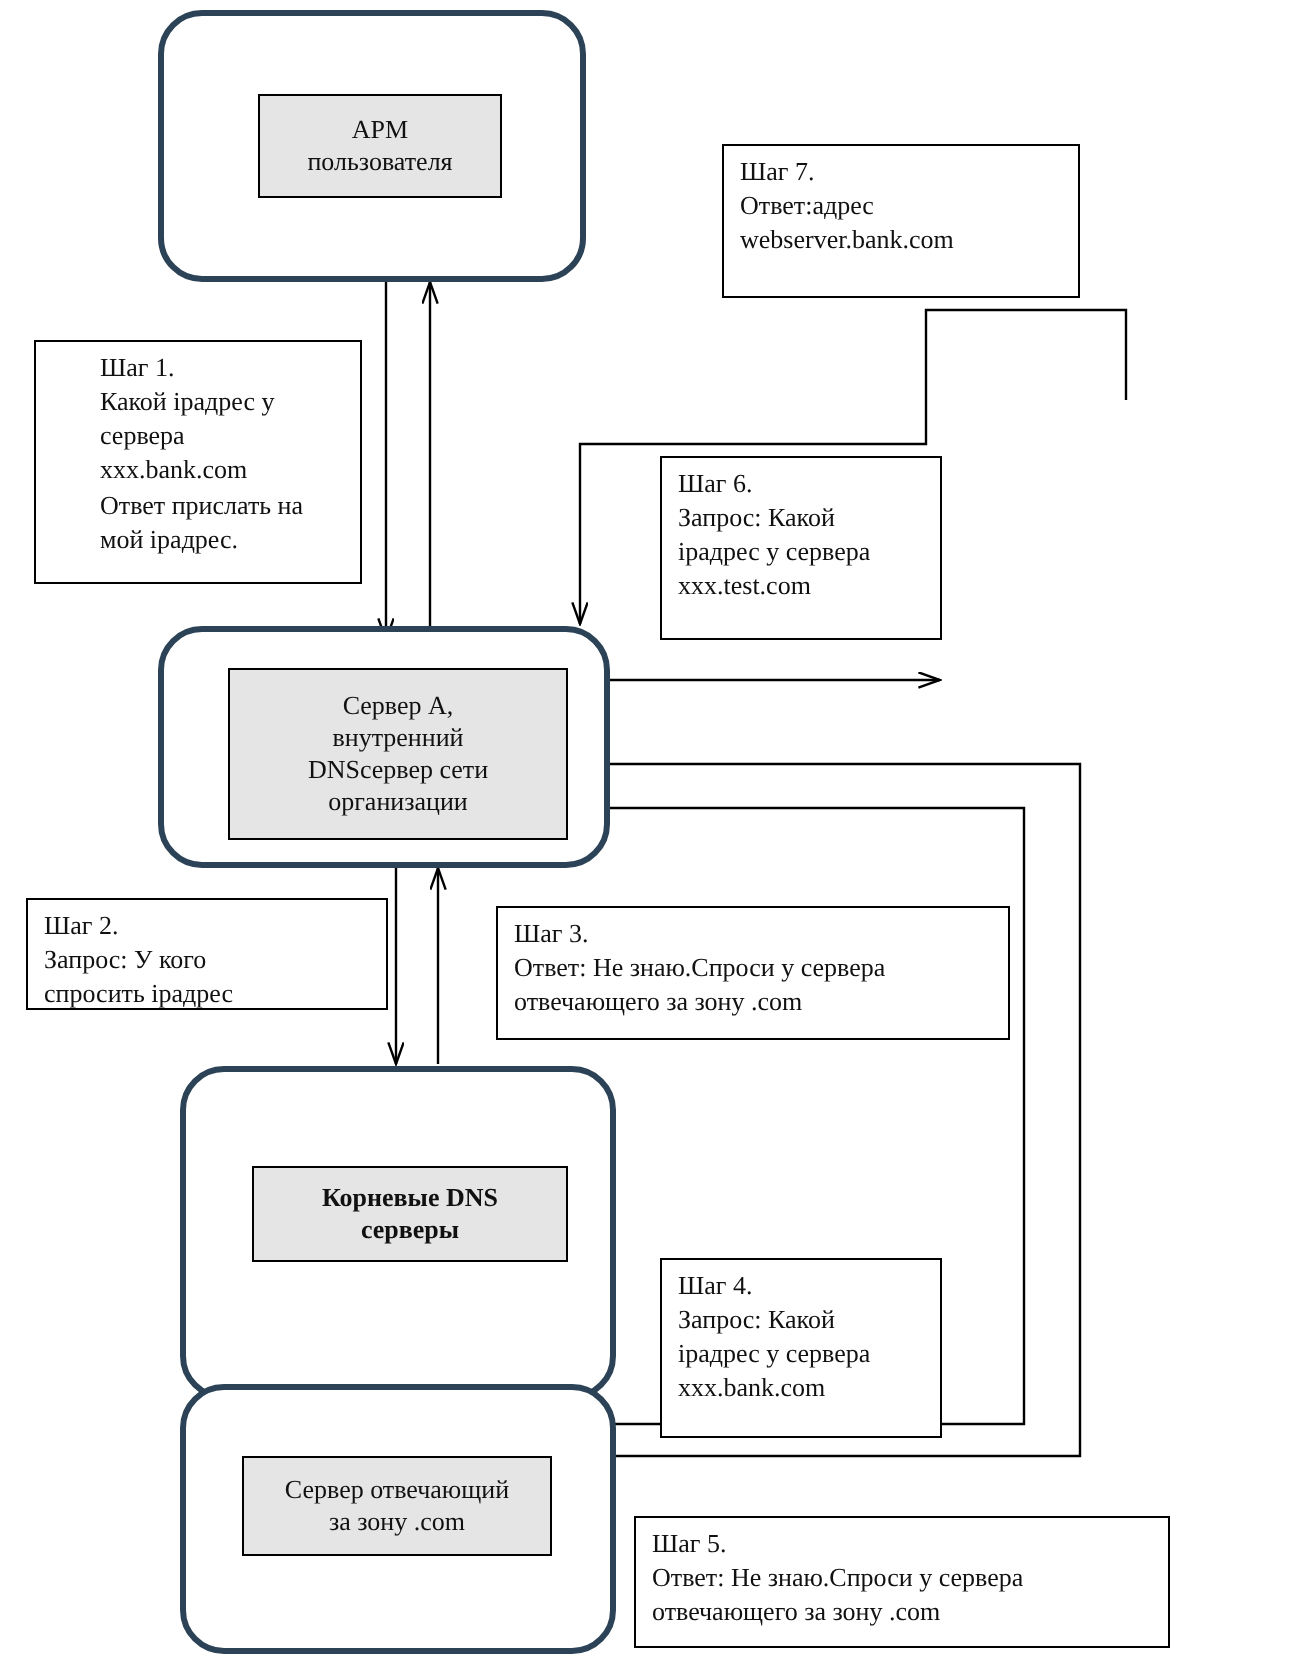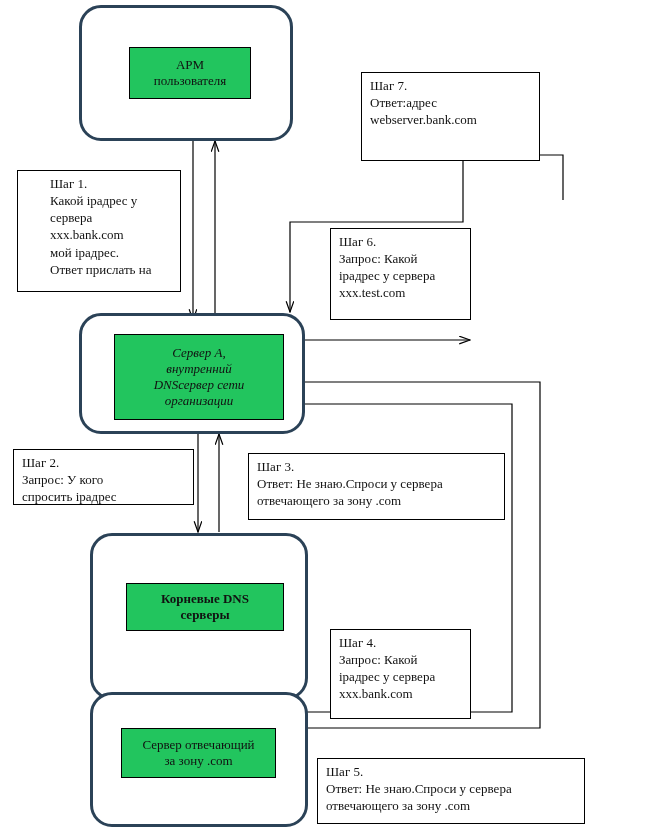--- a/index.html
+++ b/index.html
@@ -5,21 +5,21 @@
   html,body{margin:0;padding:0;background:#ffffff;}
   body{width:656px;height:832px;overflow:hidden;
        font-family:"Liberation Serif","DejaVu Serif",serif;}
   #stage{position:relative;width:656px;height:832px;background:#fff;}
   svg.layer{position:absolute;left:0;top:0;width:656px;height:832px;}
 
   
   .node{position:absolute;box-sizing:border-box;
         border:3px solid #2b4257;border-radius:22px;background:#fff;}
   .node .inner{position:absolute;box-sizing:border-box;
-        border:1px solid #000;background:#22c55e;
+        border:1px solid #000;background:#e5e5e5;
         display:flex;align-items:center;justify-content:center;text-align:center;
         font-size:13px;line-height:1.25;color:#111;}
 
   
   .note{position:absolute;box-sizing:border-box;border:1px solid #000;
         background:#fff;padding:4px 6px 3px 8px;
         font-size:13px;line-height:1.32;color:#111;overflow:hidden;}
   .note .ln{white-space:nowrap;}
 </style>
 </head>
@@ -57,21 +57,21 @@
 
   <div class="node" style="left:79px;top:5px;width:214px;height:136px;">
     <div class="inner" style="left:47px;top:39px;width:122px;height:52px;">
       <div>
         <div>АРМ</div>
         <div>пользователя</div>
       </div>
     </div>
   </div>
 
-  <div class="node" style="left:79px;top:313px;width:226px;height:121px;font-style:italic;">
+  <div class="node" style="left:79px;top:313px;width:226px;height:121px;">
     <div class="inner" style="left:32px;top:18px;width:170px;height:86px;">
       <div>
         <div>Сервер А,</div>
         <div>внутренний</div>
         <div>DNSсервер сети</div>
         <div>организации</div>
       </div>
     </div>
   </div>
 
@@ -92,25 +92,25 @@
       </div>
     </div>
   </div>
 
 
   <div class="note" style="left:17px;top:170px;width:164px;height:122px;padding-left:32px;">
     <div class="ln">Шаг 1.</div>
     <div class="ln">Какой iрадрес у</div>
     <div class="ln">сервера</div>
     <div class="ln">xxx.bank.com</div>
+    <div class="ln">Ответ прислать на</div>
     <div class="ln">мой iрадрес.</div>
-    <div class="ln">Ответ прислать на</div>
   </div>
 
-  <div class="note" style="left:361px;top:72px;width:179px;height:89px;">
+  <div class="note" style="left:361px;top:72px;width:179px;height:77px;">
     <div class="ln">Шаг 7.</div>
     <div class="ln">Ответ:адрес</div>
     <div class="ln">webserver.bank.com</div>
   </div>
 
   <div class="note" style="left:330px;top:228px;width:141px;height:92px;">
     <div class="ln">Шаг 6.</div>
     <div class="ln">Запрос: Какой</div>
     <div class="ln">iрадрес у сервера</div>
     <div class="ln">xxx.test.com</div>

